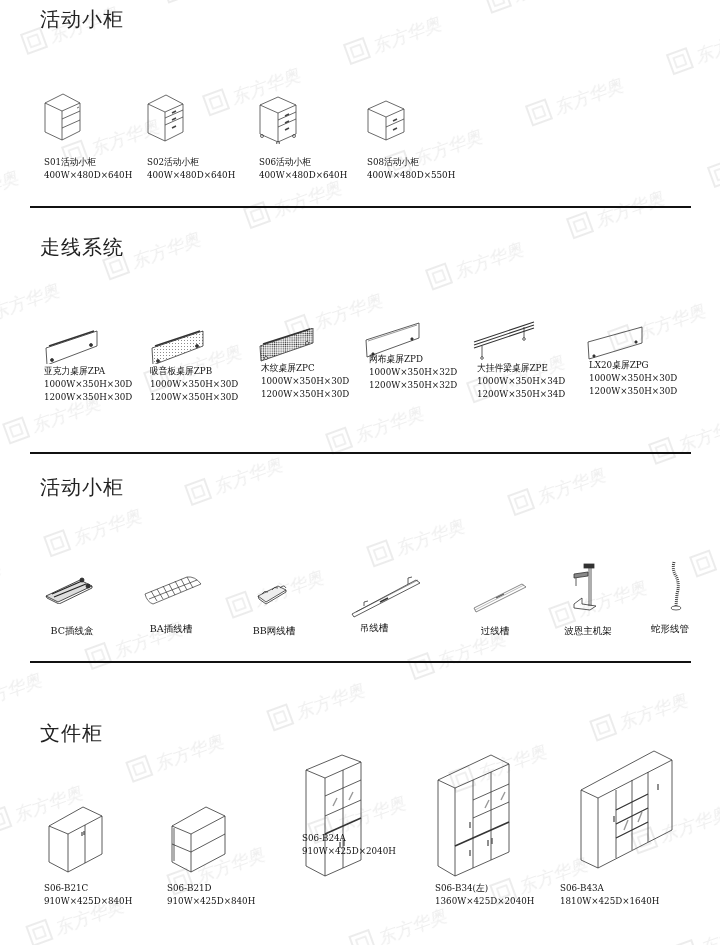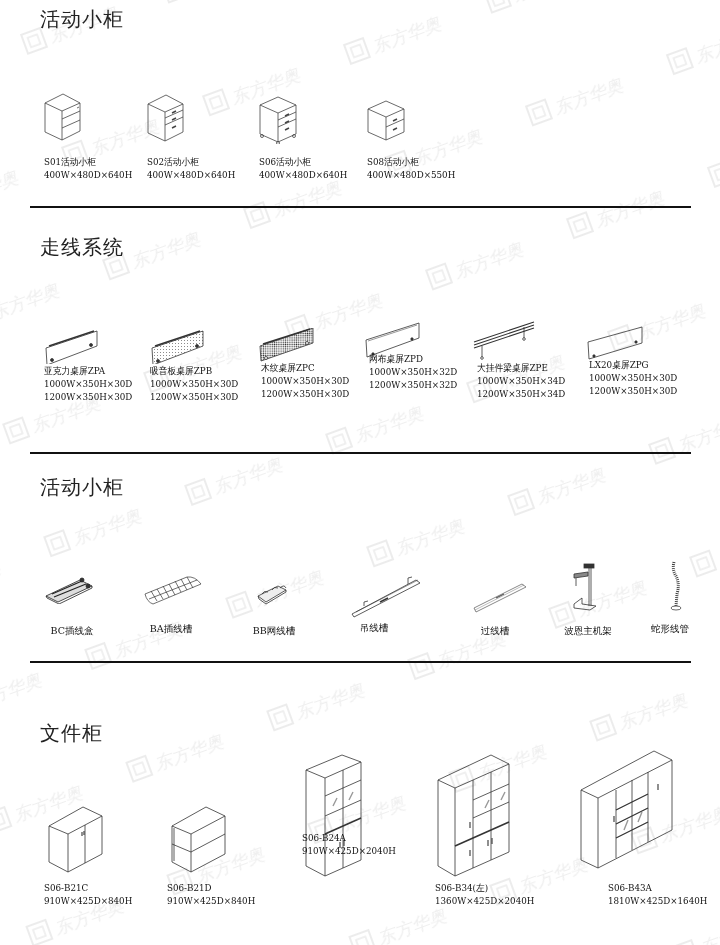--- a/index.html
+++ b/index.html
@@ -328,16 +328,16 @@
   <svg width="96" height="124" viewBox="0 0 96 124" fill="none" stroke="#333" stroke-width="0.8">
     <path d="M1 40 L74 1 L92 10 L18 48 Z"></path>
       <path d="M1 40 V110 L18 118 V48"></path>
       <path d="M18 118 L92 80 V10"></path>
     <path d="M36 40 V108 M52 30 V100 M68 22 V92"></path>
     <path d="M36 60 L68 44 M36 74 L68 58 M36 88 L68 72" stroke-width="1.3"></path>
     <path d="M44 80 L48 70 M58 72 L62 62" stroke="#999" stroke-width="1.4"></path>
     <path d="M34 66 V72 M78 34 V40" stroke-width="1.1"></path>
   </svg>
 </div>
-<div class="item" style="left:608px;top:881px">
+<div class="item" style="left:560px;top:881px">
   <div class="cap">S06-B43A</div>
   <div class="cap">1810W×425D×1640H</div>
 </div>
 
 </body></html>

